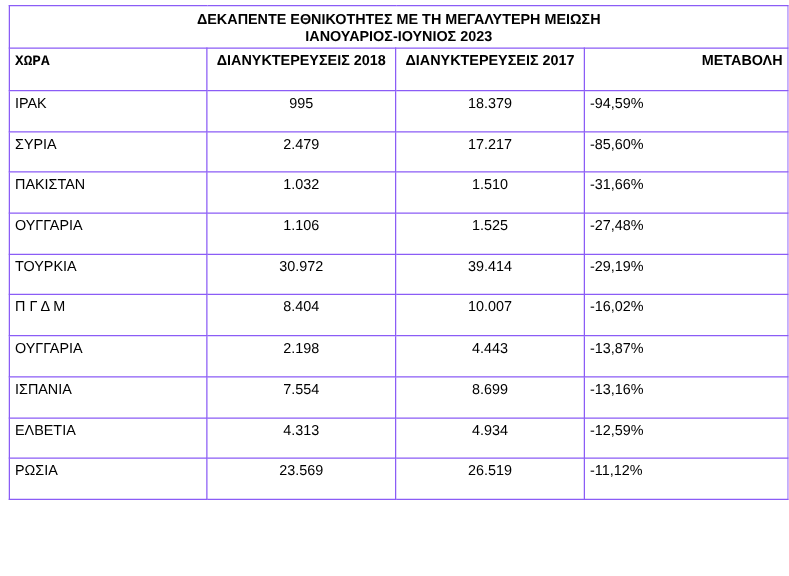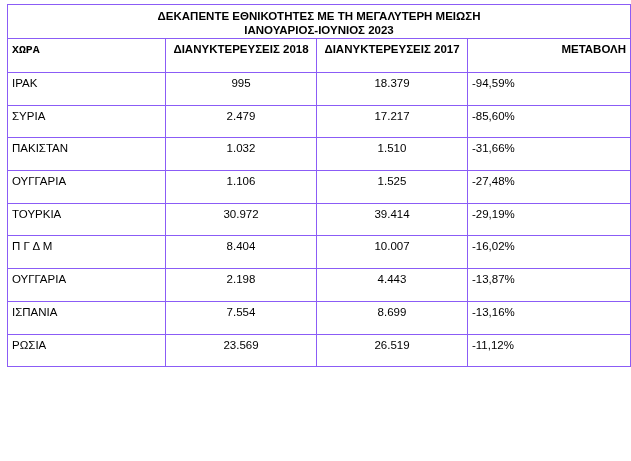--- a/index.html
+++ b/index.html
@@ -123,20 +123,26 @@
         <td class="c-num">4.443</td>
         <td class="c-change">-13,87%</td>
       </tr>
       <tr class="data-row">
         <td class="c-country">ΙΣΠΑΝΙΑ</td>
         <td class="c-num">7.554</td>
         <td class="c-num">8.699</td>
         <td class="c-change">-13,16%</td>
       </tr>
       <tr class="data-row">
+        <td class="c-country">ΕΛΒΕΤΙΑ</td>
+        <td class="c-num">4.313</td>
+        <td class="c-num">4.934</td>
+        <td class="c-change">-12,59%</td>
+      </tr>
+      <tr class="data-row">
         <td class="c-country">ΡΩΣΙΑ</td>
         <td class="c-num">23.569</td>
         <td class="c-num">26.519</td>
         <td class="c-change">-11,12%</td>
       </tr>
     </tbody>
   </table>
 </div>
 
 </body></html>

